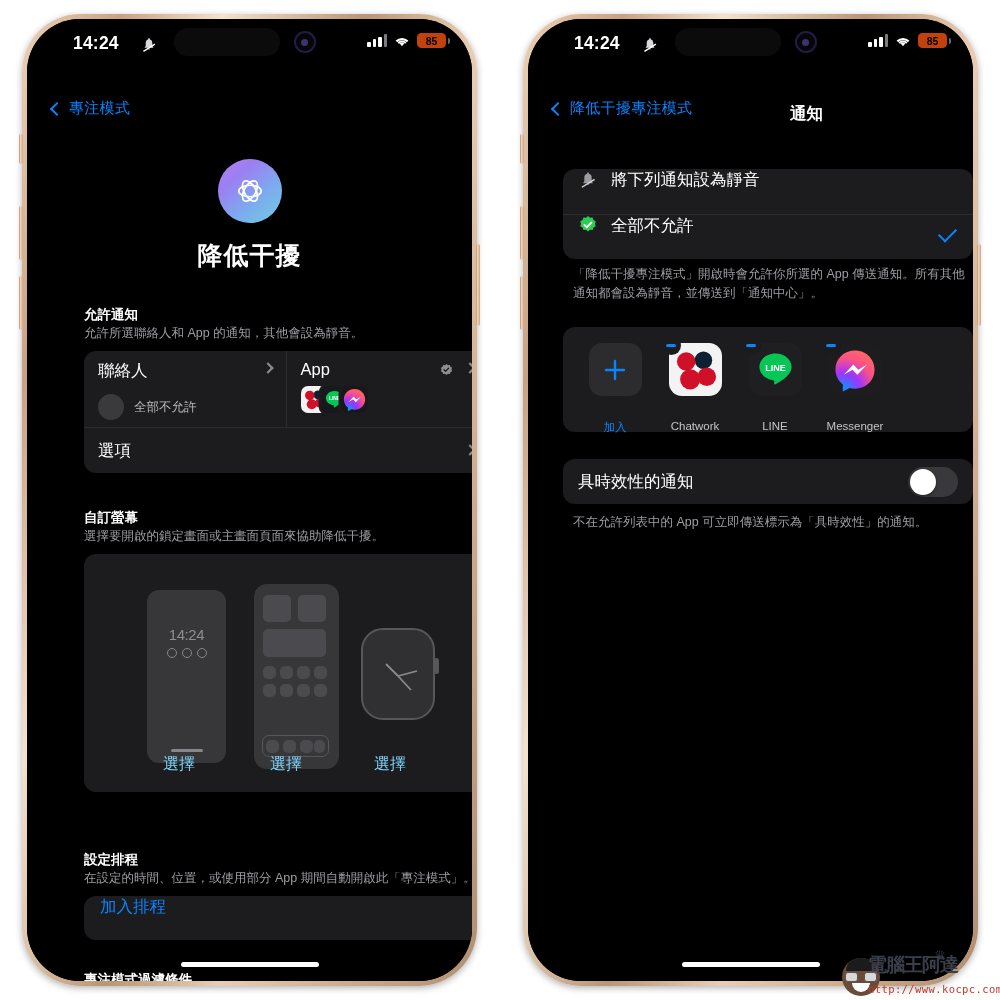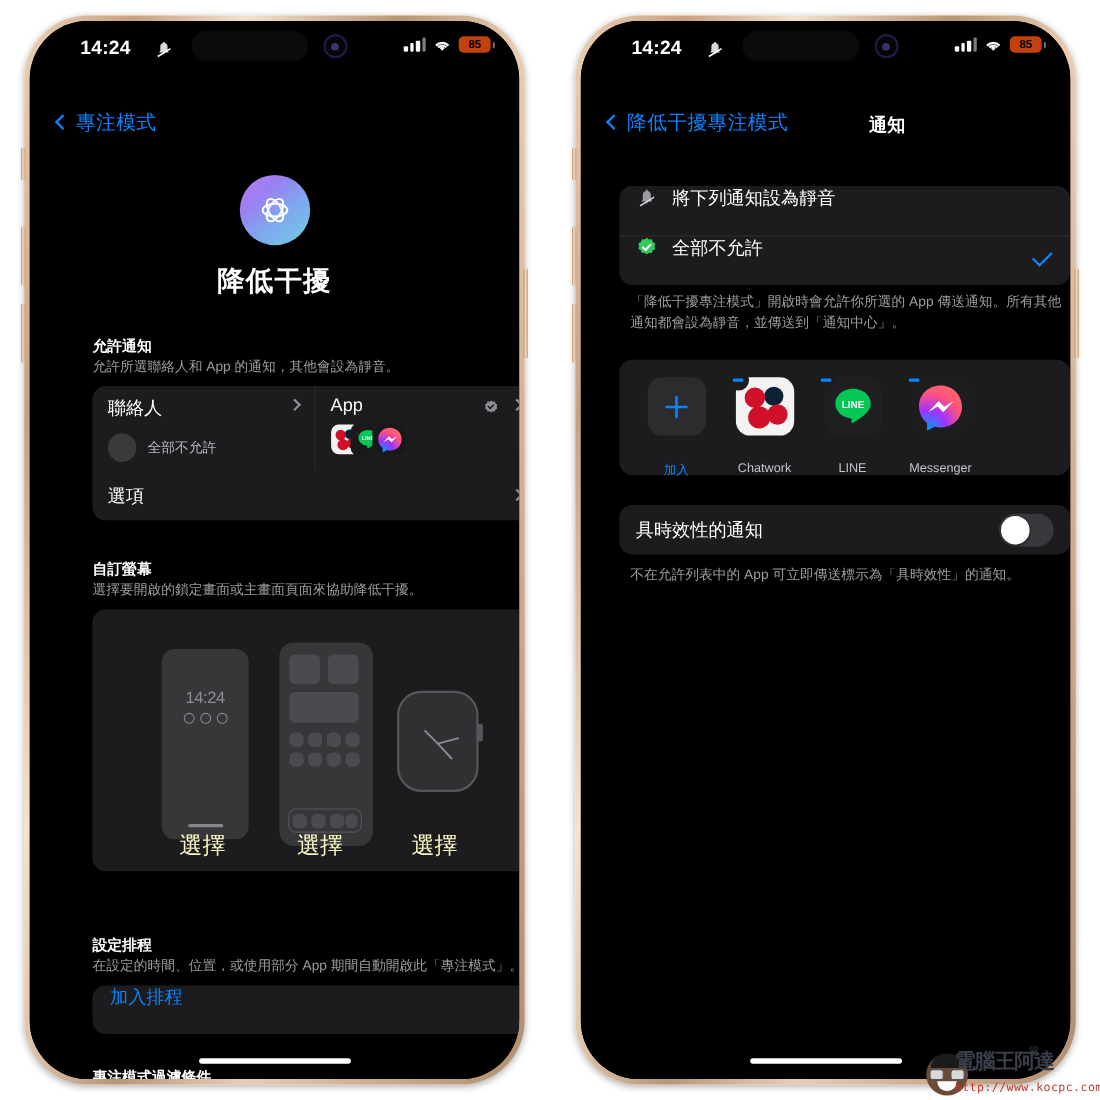--- a/index.html
+++ b/index.html
@@ -79,21 +79,21 @@
   .batt::after{content:"";position:absolute;right:-4px;top:4.5px;width:2.5px;height:6px;
     border-radius:0 2px 2px 0;background:#6a6a6e;}
 
   
   .navbar { position:absolute; top:80px; left:0; right:0; height:32px; }
   .navback { position:absolute; left:25px; top:0; display:flex; align-items:center; gap:7px; }
   .chev {
     width:10px;height:10px;border-left:2.6px solid #0a84ff;border-bottom:2.6px solid #0a84ff;
     transform:rotate(45deg); display:block;
   }
-  .navback-label { font-size:18px; color:#0a84ff; font-weight:400; letter-spacing:.3px;}
+  .navback-label { font-size:15px; color:#0a84ff; font-weight:400; letter-spacing:.3px;}
   .navtitle { position:absolute; font-size:16.5px; font-weight:700; color:#fff; }
 
   
   .group-title { font-size:13.5px; font-weight:700; color:#fff; }
   .group-desc  { font-size:12.5px; color:#9d9da3; line-height:1.45; }
 
   
   .focus-hero { position:absolute; top:140px; left:0; right:0; text-align:center; }
   .focus-icon {
     width:64px;height:64px;border-radius:50%;margin:0 auto;
@@ -145,21 +145,21 @@
   .mock-lock .mbar { position:absolute; bottom:11px; left:50%; margin-left:-16px; width:32px;height:3px;
      border-radius:2px; background:#86868c;}
   .mock-home { left:170px; top:8px; width:85px; height:185px; border-radius:13px; background:#37373a;}
   .mock-home .w { position:absolute; background:#4b4b4f; border-radius:5px; }
   .mock-watch { left:277px; top:52px; width:74px; height:92px; }
   .watch-body { position:absolute; inset:0; border-radius:22px; border:2.2px solid #57575b;
      background:#303033;}
   .watch-crown { position:absolute; right:-4px; top:30px; width:5px;height:16px;border-radius:3px;
      background:#57575b;}
   .choose-row { position:absolute; bottom:14px; left:0; right:0; height:24px; }
-  .choose { position:absolute; font-size:21px; color:#fef9c3; }
+  .choose { position:absolute; font-size:16px; color:#7dd3fc; }
 
   .sec-sched { position:absolute; top:832px; left:57px; width:404px; }
   .sched-card { margin-top:9px; height:44px; background:#1c1c1e; border-radius:12px;
      display:flex; align-items:flex-start; padding:0 16px; }
   .sched-link { font-size:16.5px; color:#0a84ff; }
   .filter-line { position:absolute; top:952px; left:57px; font-size:13.5px; font-weight:700; color:#fff;}
 
   
   .home-ind { position:absolute; bottom:14px; left:50%; margin-left:-69px;
     width:138px;height:5px;border-radius:3px;background:#fff; }

